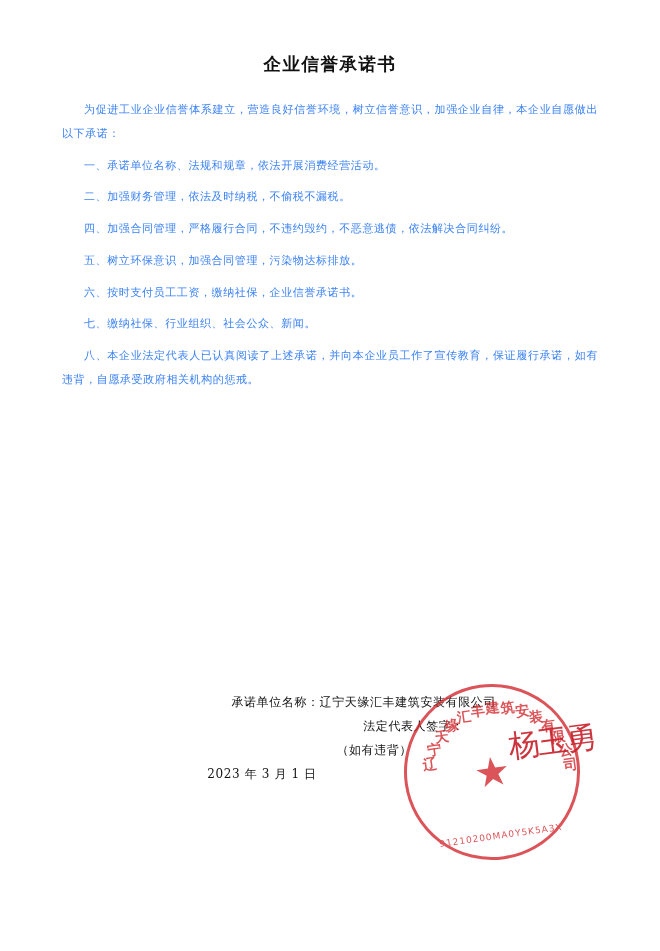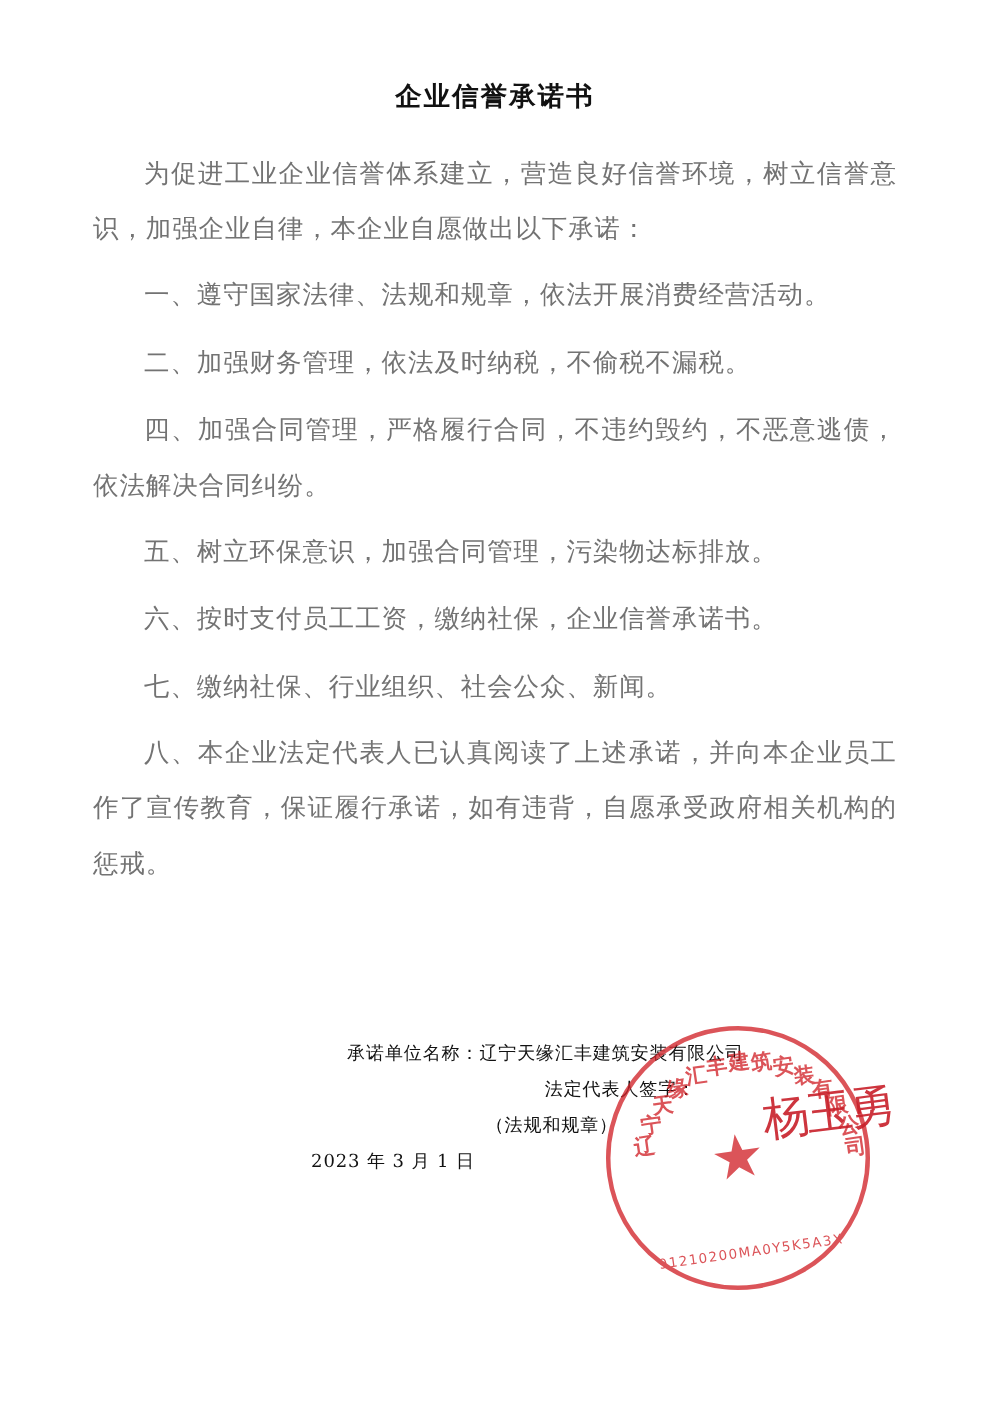--- a/index.html
+++ b/index.html
@@ -24,27 +24,27 @@
   }
   .doc-title {
     text-align: center;
     font-size: 17.5px;
     font-weight: bold;
     letter-spacing: 1.5px;
     margin: 0 0 22px 0;
     color: #111;
   }
   .para {
-    font-size: 17px;
+    font-size: 11px;
     line-height: 2.16;
     text-indent: 2em;
     letter-spacing: 0.6px;
     margin: 0 0 8px 0;
     text-align: justify;
-    color: #737373;
+    color: #3b82f6;
   }
   .signature-block {
     position: absolute;
     left: 62px;
     right: 78px;
     top: 690px;
     font-size: 12px;
     line-height: 2.0;
     letter-spacing: 0.6px;
   }
@@ -137,32 +137,32 @@
   }
 </style>
 </head>
 <body>
 
 <div class="page">
 
   <h1 class="doc-title">企业信誉承诺书</h1>
 
   <p class="para">为促进工业企业信誉体系建立，营造良好信誉环境，树立信誉意识，加强企业自律，本企业自愿做出以下承诺：</p>
-  <p class="para">一、遵守国家法律、法规和规章，依法开展消费经营活动。</p>
+  <p class="para">一、承诺单位名称、法规和规章，依法开展消费经营活动。</p>
   <p class="para">二、加强财务管理，依法及时纳税，不偷税不漏税。</p>
   <p class="para">四、加强合同管理，严格履行合同，不违约毁约，不恶意逃债，依法解决合同纠纷。</p>
   <p class="para">五、树立环保意识，加强合同管理，污染物达标排放。</p>
   <p class="para">六、按时支付员工工资，缴纳社保，企业信誉承诺书。</p>
   <p class="para">七、缴纳社保、行业组织、社会公众、新闻。</p>
   <p class="para">八、本企业法定代表人已认真阅读了上述承诺，并向本企业员工作了宣传教育，保证履行承诺，如有违背，自愿承受政府相关机构的惩戒。</p>
 
   <div class="signature-block">
     <div class="sig-line unit"><span>承诺单位名称：</span><span>辽宁天缘汇丰建筑安装有限公司</span></div>
     <div class="sig-line rep">法定代表人签字：</div>
-    <div class="sig-line seal">（法规和规章）</div>
+    <div class="sig-line seal">（如有违背）</div>
     <div class="sig-line date">2023 年 3 月 1 日</div>
   </div>
 
   <div class="stamp">
     <div class="star">★</div>
     <div class="arc-text">
       <span style="transform: rotate(-70deg) translate(0,-72px) rotate(70deg);">辽</span>
       <span style="transform: rotate(-58deg) translate(0,-72px) rotate(58deg);">宁</span>
       <span style="transform: rotate(-46deg) translate(0,-72px) rotate(46deg);">天</span>
       <span style="transform: rotate(-34deg) translate(0,-72px) rotate(34deg);">缘</span>

